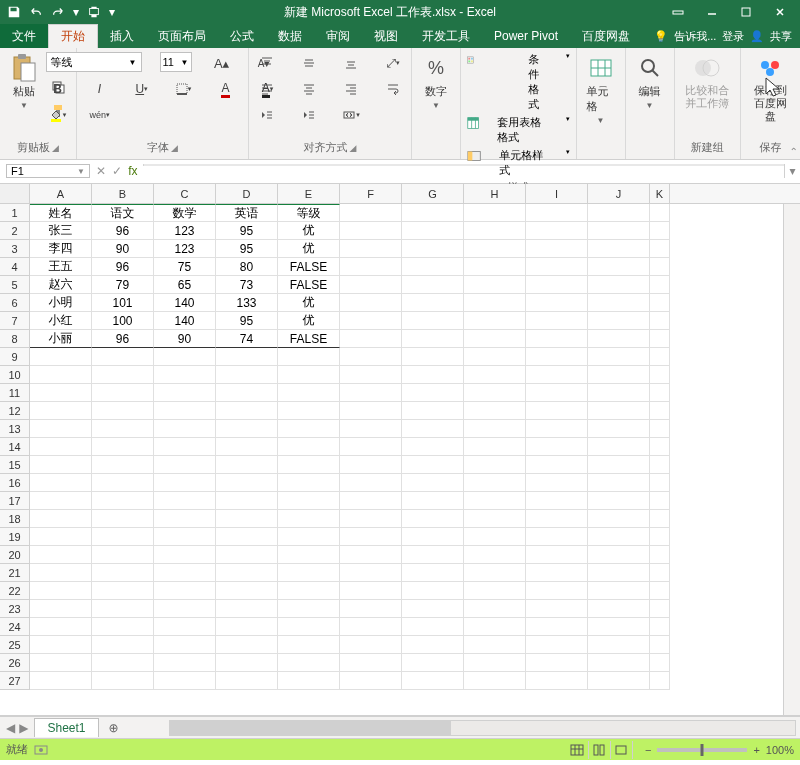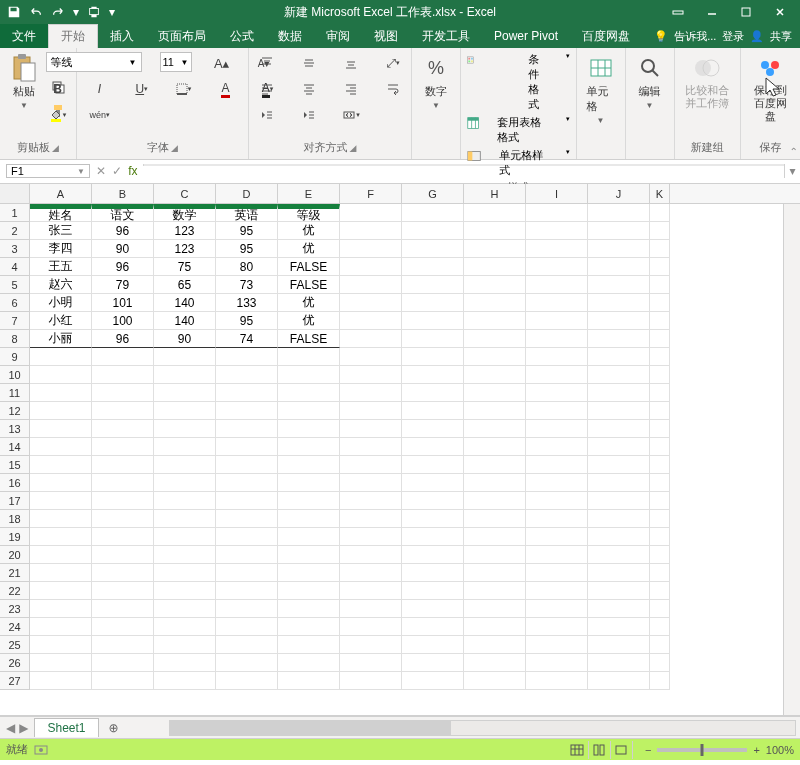--- a/index.html
+++ b/index.html
@@ -9,21 +9,21 @@
     .title-bar { background: #217346; height: 24px; display: flex; align-items: center; color: #fff; padding: 0 4px; }
     .qat { display: flex; gap: 2px; align-items: center; }
     .qat-icon { width: 20px; height: 20px; display: flex; align-items: center; justify-content: center; cursor: pointer; }
     .title-text { flex: 1; text-align: center; font-size: 12px; }
     .win-controls { display: flex; gap: 2px; }
     .win-btn { width: 32px; height: 20px; display: flex; align-items: center; justify-content: center; cursor: pointer; }
     
     
     .tab-strip { background: #217346; height: 24px; display: flex; align-items: stretch; color: #fff; font-size: 12px; }
     .menu-tab { padding: 0 12px; display: flex; align-items: center; cursor: pointer; }
-    .menu-tab.active { background: #f3f2f1; color: #737373; border: 1px solid #d0d0d0; border-bottom: none; }
+    .menu-tab.active { background: #f3f2f1; color: #c2410c; border: 1px solid #d0d0d0; border-bottom: none; }
     .menu-tab.file { background: #0f6b3a; }
     .tab-right { margin-left: auto; display: flex; align-items: center; gap: 6px; padding-right: 8px; font-size: 11px; }
     
     
     .ribbon { background: #f3f2f1; height: 112px; border-bottom: 1px solid #d0d0d0; display: flex; position: relative; }
     .ribbon-group { border-right: 1px solid #d9d9d9; padding: 4px 6px 2px; display: flex; flex-direction: column; align-items: center; }
     .ribbon-group-content { flex: 1; display: flex; gap: 4px; align-items: flex-start; }
     .ribbon-group-label { font-size: 11px; color: #666; padding: 2px 0; display: flex; align-items: center; gap: 2px; }
     .launcher { font-size: 9px; color: #888; cursor: pointer; }
     .big-btn { display: flex; flex-direction: column; align-items: center; gap: 2px; padding: 2px 4px; cursor: pointer; }
@@ -45,21 +45,21 @@
     
     .grid-area { position: relative; height: 532px; overflow: hidden; background: #fff; border-bottom: 1px solid #d0d0d0; }
     .col-headers { display: flex; height: 20px; background: #f7f7f7; border-bottom: 1px solid #d0d0d0; }
     .corner { width: 30px; border-right: 1px solid #d0d0d0; background: #f0f0f0; }
     .col-h { width: 62px; border-right: 1px solid #d0d0d0; display: flex; align-items: center; justify-content: center; font-size: 11px; color: #333; background: #f7f7f7; }
     .col-h.last { width: 20px; }
     .grid-rows { }
     .g-row { display: flex; height: 18px; }
     .row-h { width: 30px; border-right: 1px solid #d0d0d0; border-bottom: 1px solid #d0d0d0; display: flex; align-items: center; justify-content: center; font-size: 11px; color: #333; background: #f7f7f7; }
     .cell { width: 62px; border-right: 1px solid #e0e0e0; border-bottom: 1px solid #e0e0e0; display: flex; align-items: center; justify-content: center; font-size: 12px; color: #000; overflow: hidden; }
-    .cell.tb { border-top: 5px solid #15803d; }
+    .cell.tb { border-top: 1px solid #15803d; }
     .cell.bb { border-bottom: 1px solid #333; }
     .cell.last { width: 20px; }
     .vscroll { position: absolute; right: 0; top: 20px; bottom: 0; width: 17px; background: #f3f2f1; border-left: 1px solid #d0d0d0; }
     
     
     .sheet-strip { height: 22px; display: flex; align-items: center; background: #f3f2f1; border-top: 1px solid #d0d0d0; }
     .sheet-nav { display: flex; gap: 4px; padding: 0 6px; color: #888; }
     .sheet-tab { background: #fff; border: 1px solid #c0c0c0; border-bottom: none; padding: 2px 12px; font-size: 12px; color: #217346; }
     .sheet-add { padding: 0 10px; color: #666; display: flex; align-items: center; cursor: pointer; }
     .hscroll-track { flex: 1; margin: 0 4px 0 40px; height: 16px; background: #eceae8; border: 1px solid #d0d0d0; position: relative; }

